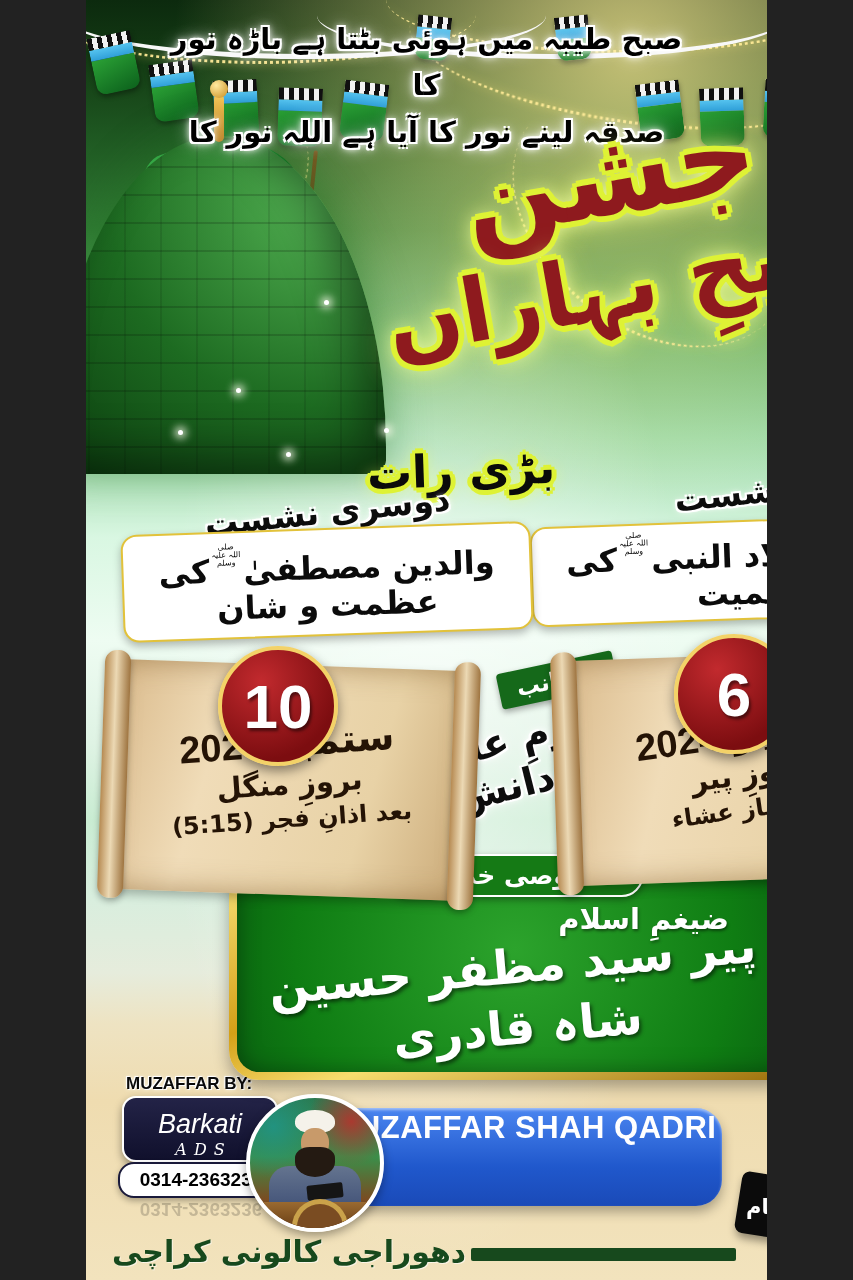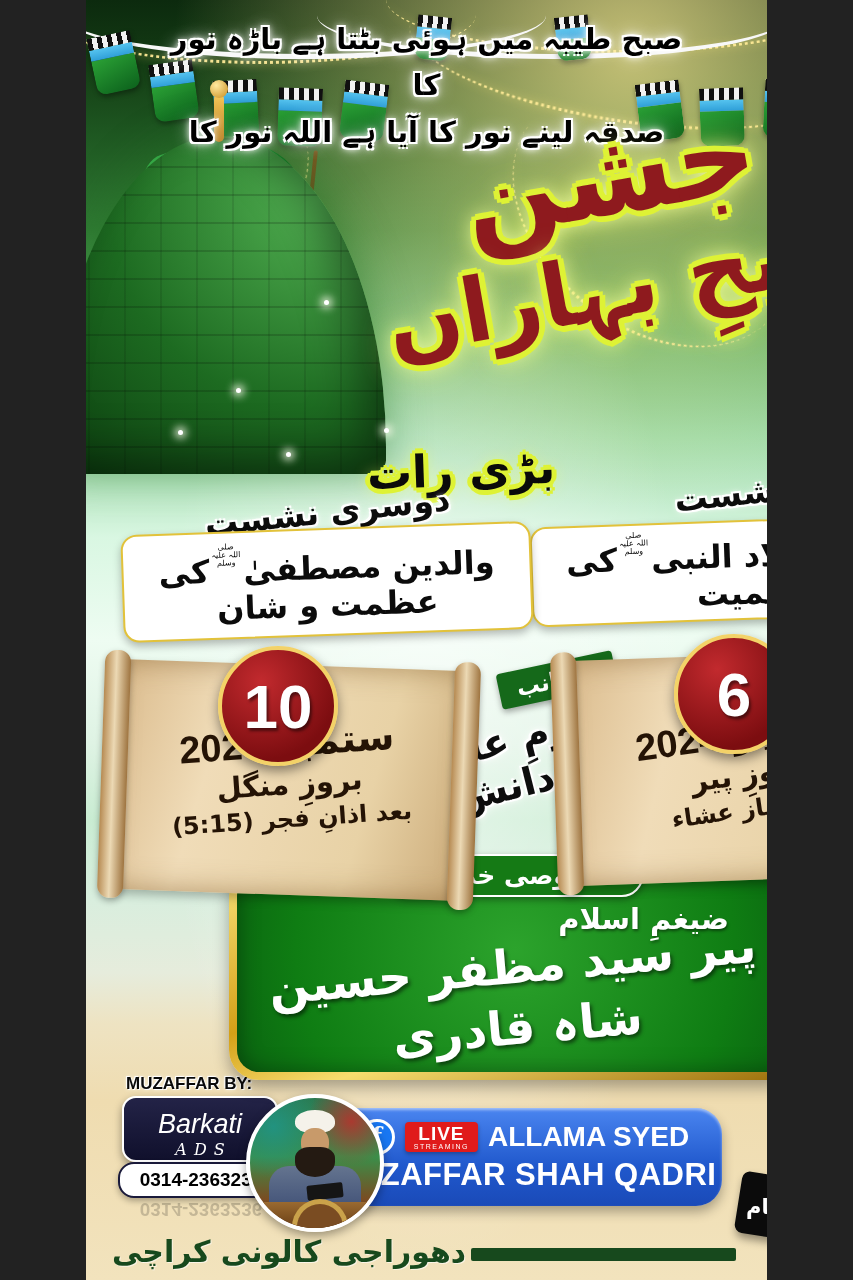--- a/index.html
+++ b/index.html
@@ -270,28 +270,20 @@
     <i class="bodyr"></i>
     <i class="turban"></i>
     <i class="face"></i>
     <i class="beard"></i>
     <i class="laptop"></i>
     <i class="desk"></i>
     <i class="wheel"></i>
   </div>
 
   <div class="liveb abs latin">
-    <div class="liverow">
-      <div class="fb">f</div>
-      <div class="livetag">
-        <span class="lv">LIVE</span>
-        <span class="st">STREAMING</span>
-      </div>
-      <div class="ln1">ALLAMA SYED</div>
-    </div>
     <div class="ln2">MUZAFFAR SHAH QADRI</div>
   </div>
 
   <div class="vbadge abs">
     <span>بمقام</span>
   </div>
   <div class="venue abs">
     <span class="kashida"></span>
     <span class="address">دھوراجی کالونی کراچی</span>
   </div>

